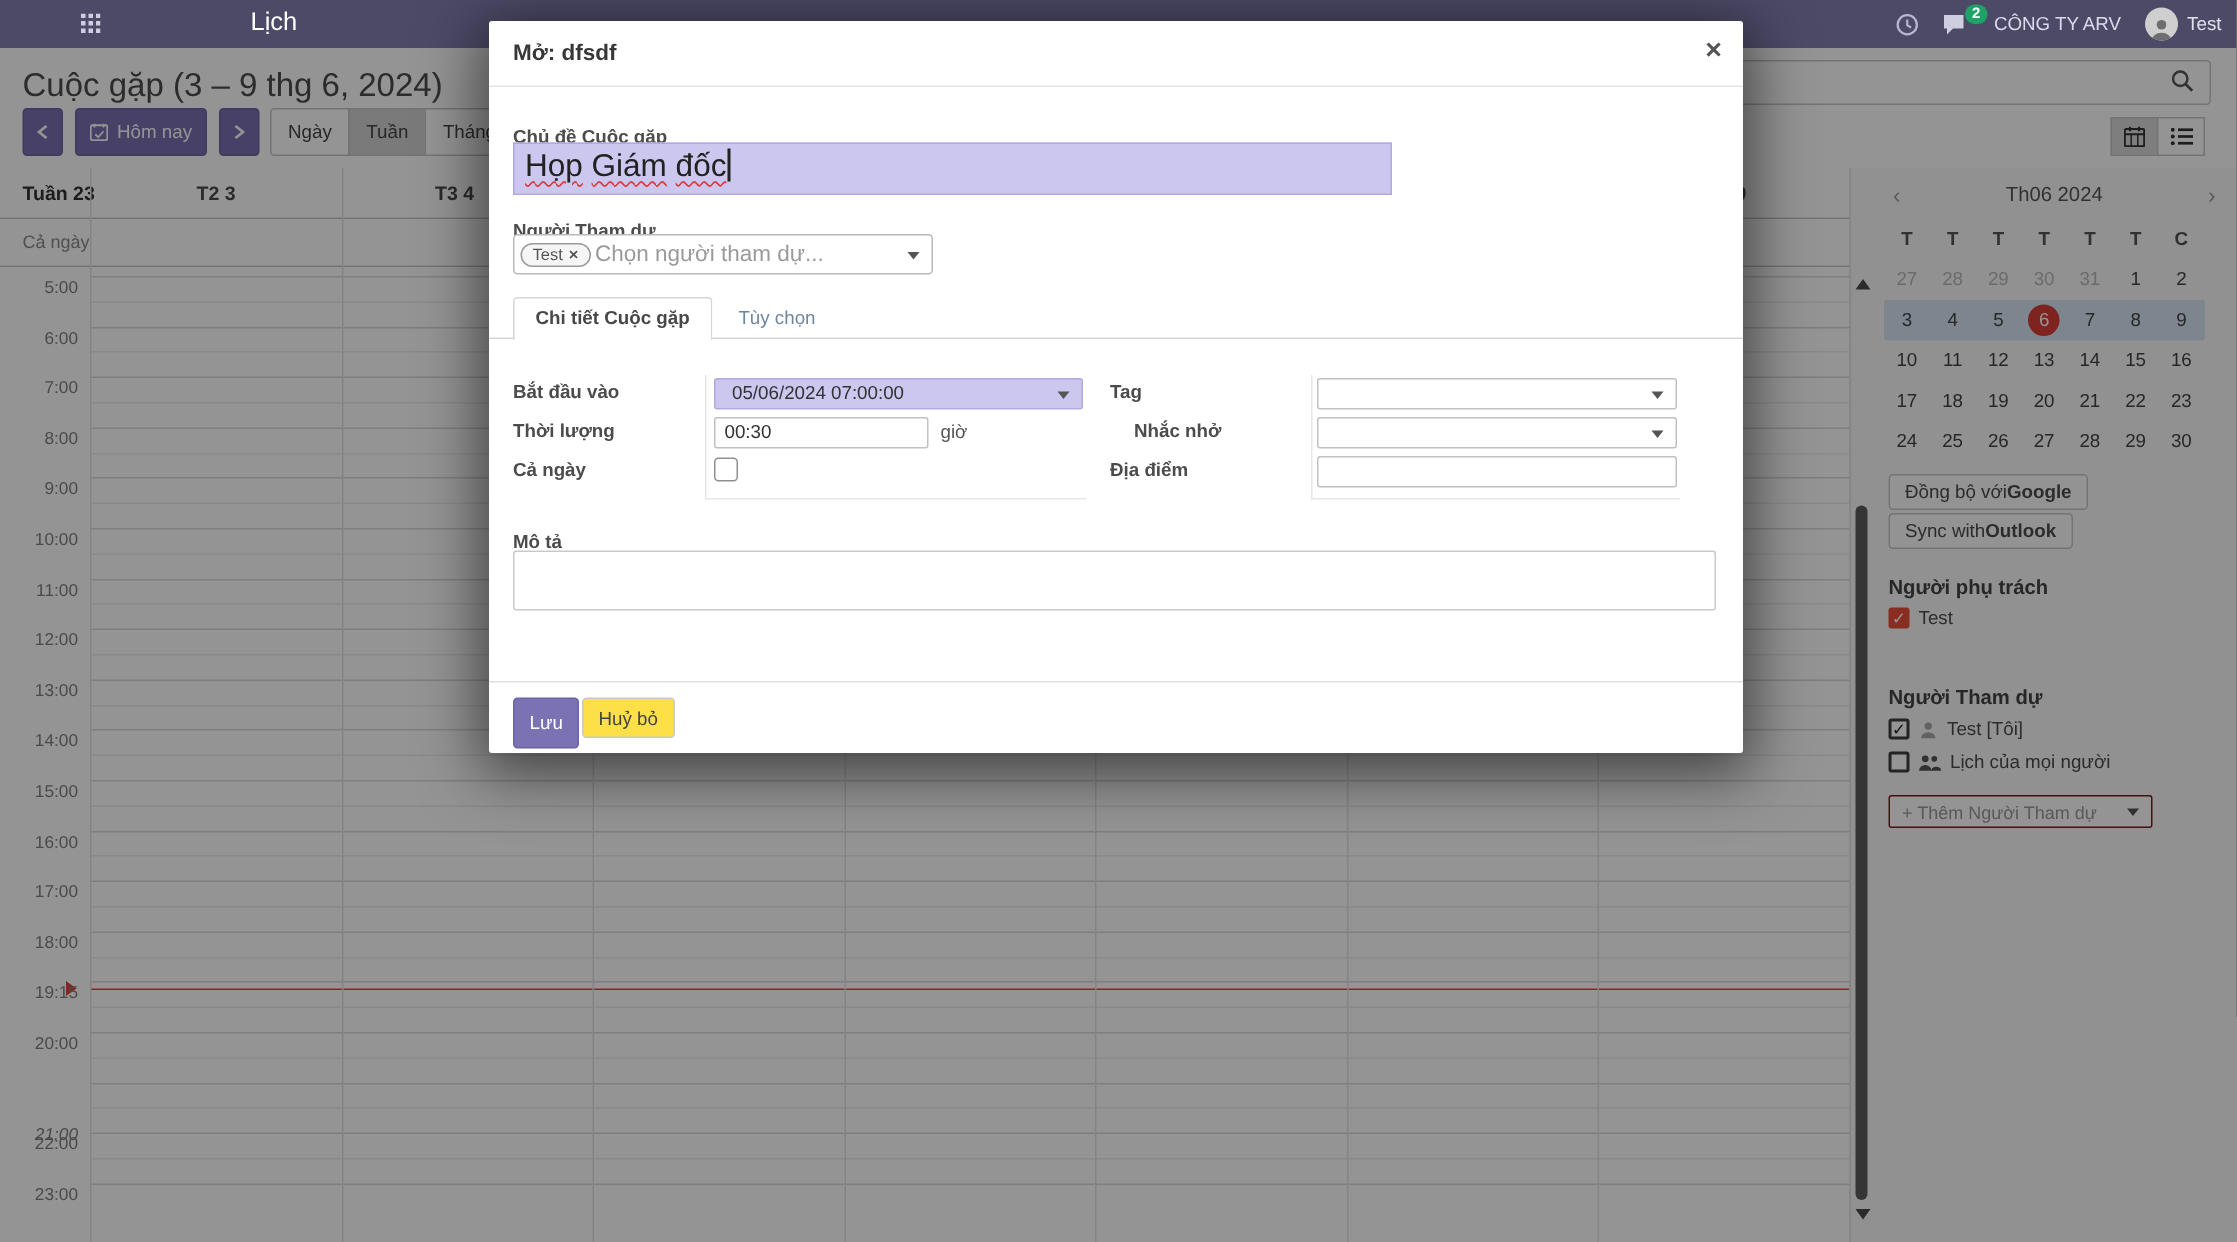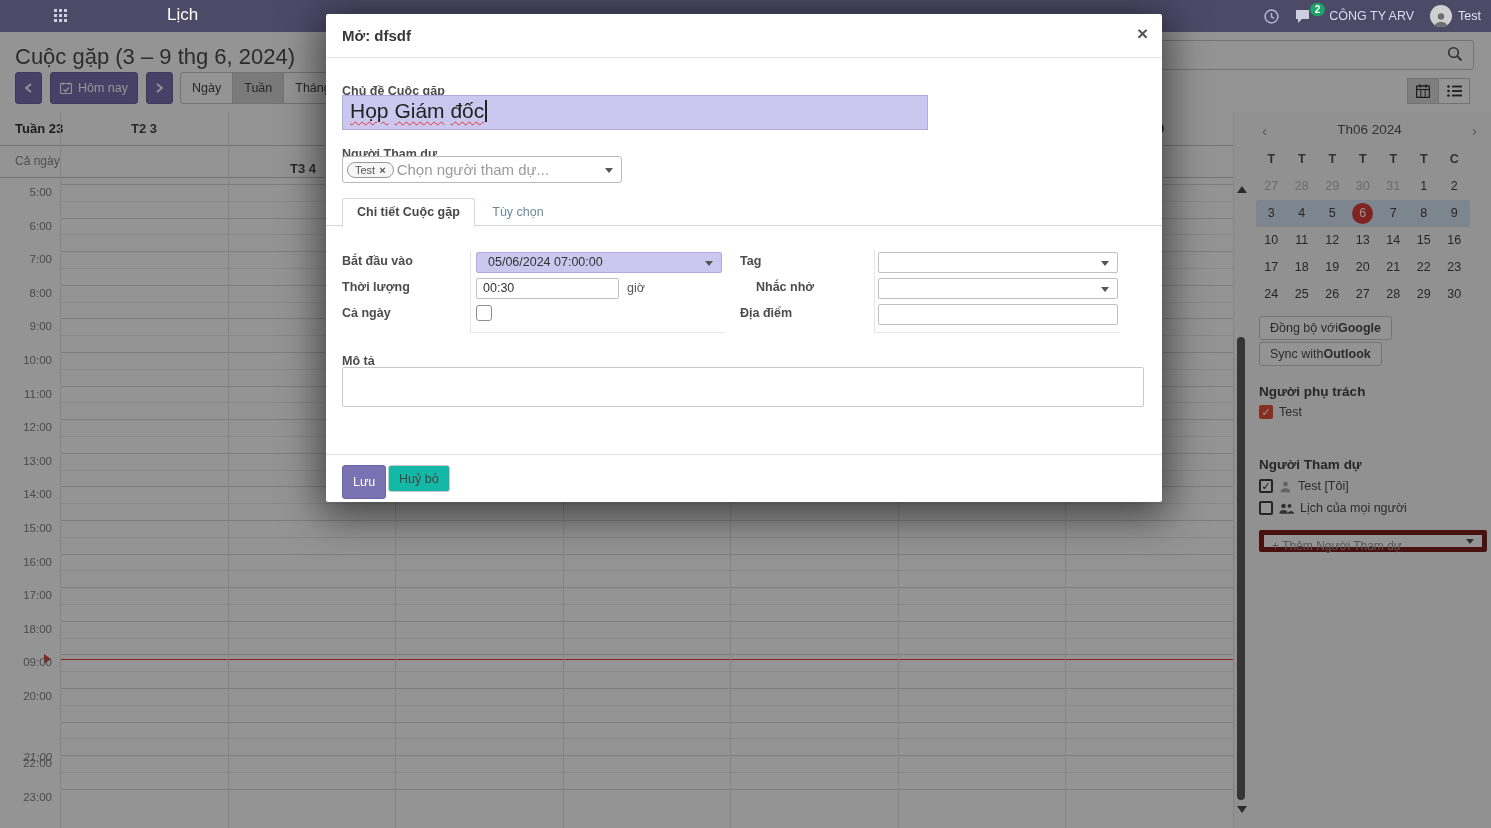--- a/index.html
+++ b/index.html
@@ -72,21 +72,21 @@
   .mc-cell.muted{color:#b9b9b9;}
   .mc-today{display:inline-block;width:21px;height:21px;line-height:21px;border-radius:50%;
             background:#db3d38;color:#fff;margin-top:3px;}
   .side-btn{position:absolute;left:11px;height:24px;background:#fdfdfd;border:1px solid #c8c8c8;border-radius:3px;
             font-size:12.5px;color:#4c4c4c;display:flex;align-items:center;padding:0 10px;cursor:pointer;box-sizing:border-box;}
   .side-h{position:absolute;left:11px;font-size:13.5px;font-weight:bold;color:#444;}
   .chk-row{position:absolute;left:11px;display:flex;align-items:center;gap:6px;cursor:pointer;}
   .chk{width:14px;height:14px;box-sizing:border-box;border:2px solid #3f3f3f;border-radius:2px;background:#fff;
        display:flex;align-items:center;justify-content:center;font-size:11px;color:#222;font-weight:bold;}
   .chk.red{background:#e8503a;border-color:#e8503a;color:#fff;}
-  .side-select{position:absolute;left:11px;width:228px;height:22px;border:5px solid #7f1d1d;border-radius:2px;
+  .side-select{position:absolute;left:11px;width:176px;height:22px;border:1px solid #7f1d1d;border-radius:2px;
                background:#fff;font-size:12px;color:#999;line-height:22px;padding-left:8px;box-sizing:border-box;cursor:pointer;}
   .caret{position:absolute;right:8px;top:50%;margin-top:-2px;width:0;height:0;border-left:4px solid transparent;
          border-right:4px solid transparent;border-top:5px solid #555;}
   
   .backdrop{position:absolute;left:0;top:32px;width:100%;height:796px;background:rgba(0,0,0,0.42);z-index:10;}
   .modal{position:absolute;left:326px;top:14px;width:836px;height:488px;background:#fff;z-index:20;border-radius:2px;
          box-shadow:0 8px 40px 6px rgba(0,0,0,0.55);font-size:12.5px;color:#4c4c4c;}
   .m-head{position:absolute;left:0;top:0;width:100%;height:44px;border-bottom:1px solid #e5e5e5;box-sizing:border-box;}
   .m-title{position:absolute;left:16px;top:13px;font-size:15px;font-weight:bold;color:#383838;}
   .m-close{position:absolute;right:14px;top:9px;font-size:19px;color:#555;font-weight:bold;cursor:pointer;}
@@ -114,21 +114,21 @@
   .fld.lav{background:#ccc7ee;border-color:#b2aadf;}
   .fld.sel{cursor:pointer;padding-left:11px;}
   .suffix{position:absolute;font-size:12.5px;color:#555;}
   .mchk{position:absolute;width:14px;height:14px;border:1px solid #8f8f8f;border-radius:3px;background:#fff;cursor:pointer;}
   .desc-area{position:absolute;left:16px;top:353px;width:802px;height:40px;border:1px solid #c9c9c9;border-radius:2px;
              background:#fff;box-sizing:border-box;cursor:text;}
   .m-foot{position:absolute;left:0;top:440px;width:100%;height:48px;border-top:1px solid #e0e0e0;box-sizing:border-box;}
   .m-btn{position:absolute;top:10px;height:27px;box-sizing:border-box;font-size:12.5px;border-radius:3px;
          display:flex;align-items:center;justify-content:center;cursor:pointer;}
   .m-save{left:16px;padding:16px 10px;background:#7b72b4;border:1px solid #6c63a6;color:#fff;}
-  .m-cancel{left:62px;padding:0 10px;background:#14b8a6;border:1px solid #c9c9c9;color:#444;}
+  .m-cancel{left:62px;padding:0 10px;background:#fde047;border:1px solid #c9c9c9;color:#444;}
   svg{display:block;}
 </style>
 </head>
 <body>
 
 <div id="root">
 
   <div class="navbar">
     <div class="nav-apps">
       <svg width="13" height="13" viewBox="0 0 13 13">
@@ -233,21 +233,21 @@
         </svg>
       </div>
     </div>
   </div>
 
   <div id="calArea">
     <div class="cal-head">
       <span class="week-label">Tuần 23</span>
 
     <div class="dhead" style="left: 60px;">T2 3</div>
-        <div class="dhead" style="left: 219px; margin-top: 40px;">T3 4</div>
+        <div class="dhead" style="left: 219px;">T3 4</div>
         <div class="dhead" style="left: 395.142px;">T4 5</div>
         <div class="dhead" style="left: 562.713px;">T5 6</div>
         <div class="dhead" style="left: 730.284px;">T6 7</div>
         <div class="dhead" style="left: 897.855px;">T7 8</div>
         <div class="dhead" style="left: 1065.43px;">CN 9</div>
       </div>
     <div class="allday">
       <span class="allday-label">Cả ngày</span>
     </div>
     <div id="timeGrid">
@@ -290,21 +290,21 @@
         <div class="hline hhalf" style="top: 392.4px;"></div>
         <div class="tlabel" style="top: 377.6px;">16:00</div>
         <div class="hline" style="top: 409.2px;"></div>
         <div class="hline hhalf" style="top: 426px;"></div>
         <div class="tlabel" style="top: 411.2px;">17:00</div>
         <div class="hline" style="top: 442.8px;"></div>
         <div class="hline hhalf" style="top: 459.6px;"></div>
         <div class="tlabel" style="top: 444.8px;">18:00</div>
         <div class="hline" style="top: 476.4px;"></div>
         <div class="hline hhalf" style="top: 493.2px;"></div>
-        <div class="tlabel" style="top: 478.4px;">09:00</div>
+        <div class="tlabel" style="top: 478.4px;">19:15</div>
         <div class="hline" style="top: 510px;"></div>
         <div class="hline hhalf" style="top: 526.8px;"></div>
         <div class="tlabel" style="top: 512px;">20:00</div>
         <div class="hline" style="top: 543.6px;"></div>
         <div class="hline hhalf" style="top: 560.4px;"></div>
         <div class="tlabel" style="top: 573px; font-style: italic;">21:00</div>
         <div class="hline" style="top: 577.2px;"></div>
         <div class="hline hhalf" style="top: 594px;"></div>
         <div class="tlabel" style="top: 579.2px;">22:00</div>
         <div class="hline" style="top: 610.8px;"></div>

